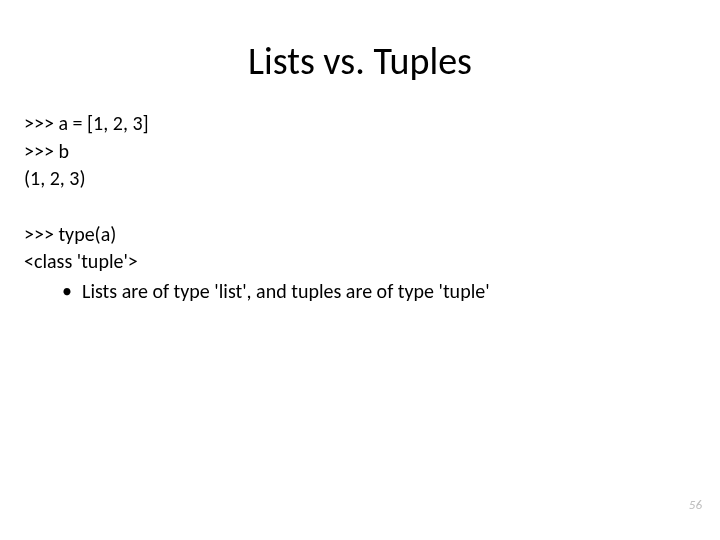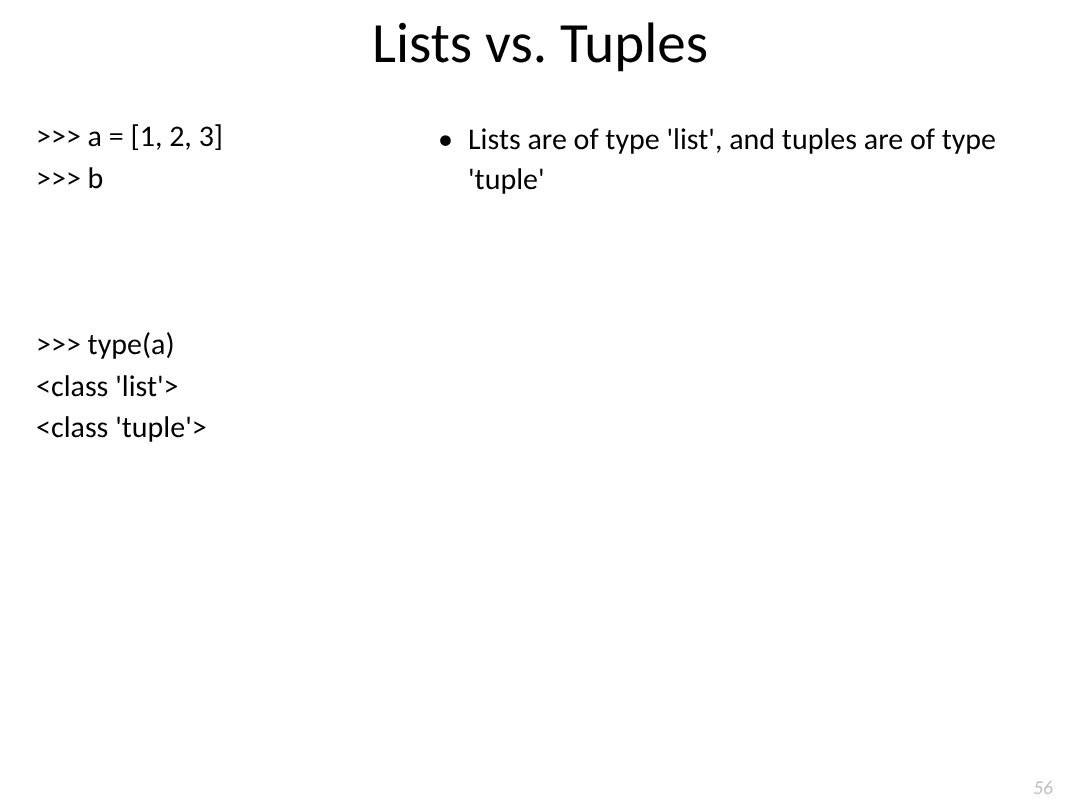--- a/index.html
+++ b/index.html
@@ -15,85 +15,86 @@
       position: relative;
       overflow: hidden;
       color: #000000;
     }
     .slide-title {
       text-align: center;
       font-size: 38px;
       font-weight: 400;
       padding-top: 6px;
       padding-bottom: 10px;
+      margin-top: 32px;
     }
     .content-row {
       display: flex;
-      flex-direction: row;
+      flex-direction: column;
       padding-left: 24px;
       padding-right: 24px;
       padding-top: 16px;
     }
     .left-col {
       width: 230px;
       font-size: 20px;
       line-height: 1.4;
     }
     .right-col {
       flex: 1;
       padding-left: 34px;
       padding-top: 2px;
     }
     .code-block {
       font-family: Calibri, "Segoe UI", Arial, sans-serif;
       font-size: 20px;
       line-height: 1.38;
     }
     .code-block-2 {
-      margin-top: 84px;
+      margin-top: 28px;
     }
     .bullet-line {
       display: flex;
       flex-direction: row;
       font-size: 20px;
       line-height: 1.35;
     }
     .bullet-dot {
       width: 24px;
       flex-shrink: 0;
       text-align: left;
       padding-left: 4px;
     }
     .bullet-text {
       flex: 1;
     }
     .page-number {
       position: absolute;
-      bottom: 7px;
+      bottom: 28px;
       right: 18px;
       font-size: 13px;
       color: #bfbfbf;
       font-style: italic;
     }
   </style>
 </head>
 <body>
 
 <div class="slide-title">Lists vs. Tuples</div>
 
 <div class="content-row">
 
   <div class="left-col">
     <div class="code-block">
       <div>&gt;&gt;&gt; a = [1, 2, 3]</div>
       <div>&gt;&gt;&gt; b</div>
+      <div>(1, 2, 3)</div>
     </div>
     <div class="code-block code-block-2">
       <div>&gt;&gt;&gt; type(a)</div>
-      <div>&lt;class 'list'&gt;</div>
       <div>&lt;class 'tuple'&gt;</div>
     </div>
   </div>
 
   <div class="right-col">
     <div class="bullet-line">
       <span class="bullet-dot">•</span>
       <span class="bullet-text">Lists are of type 'list', and tuples are of type 'tuple'</span>
     </div>
   </div>

